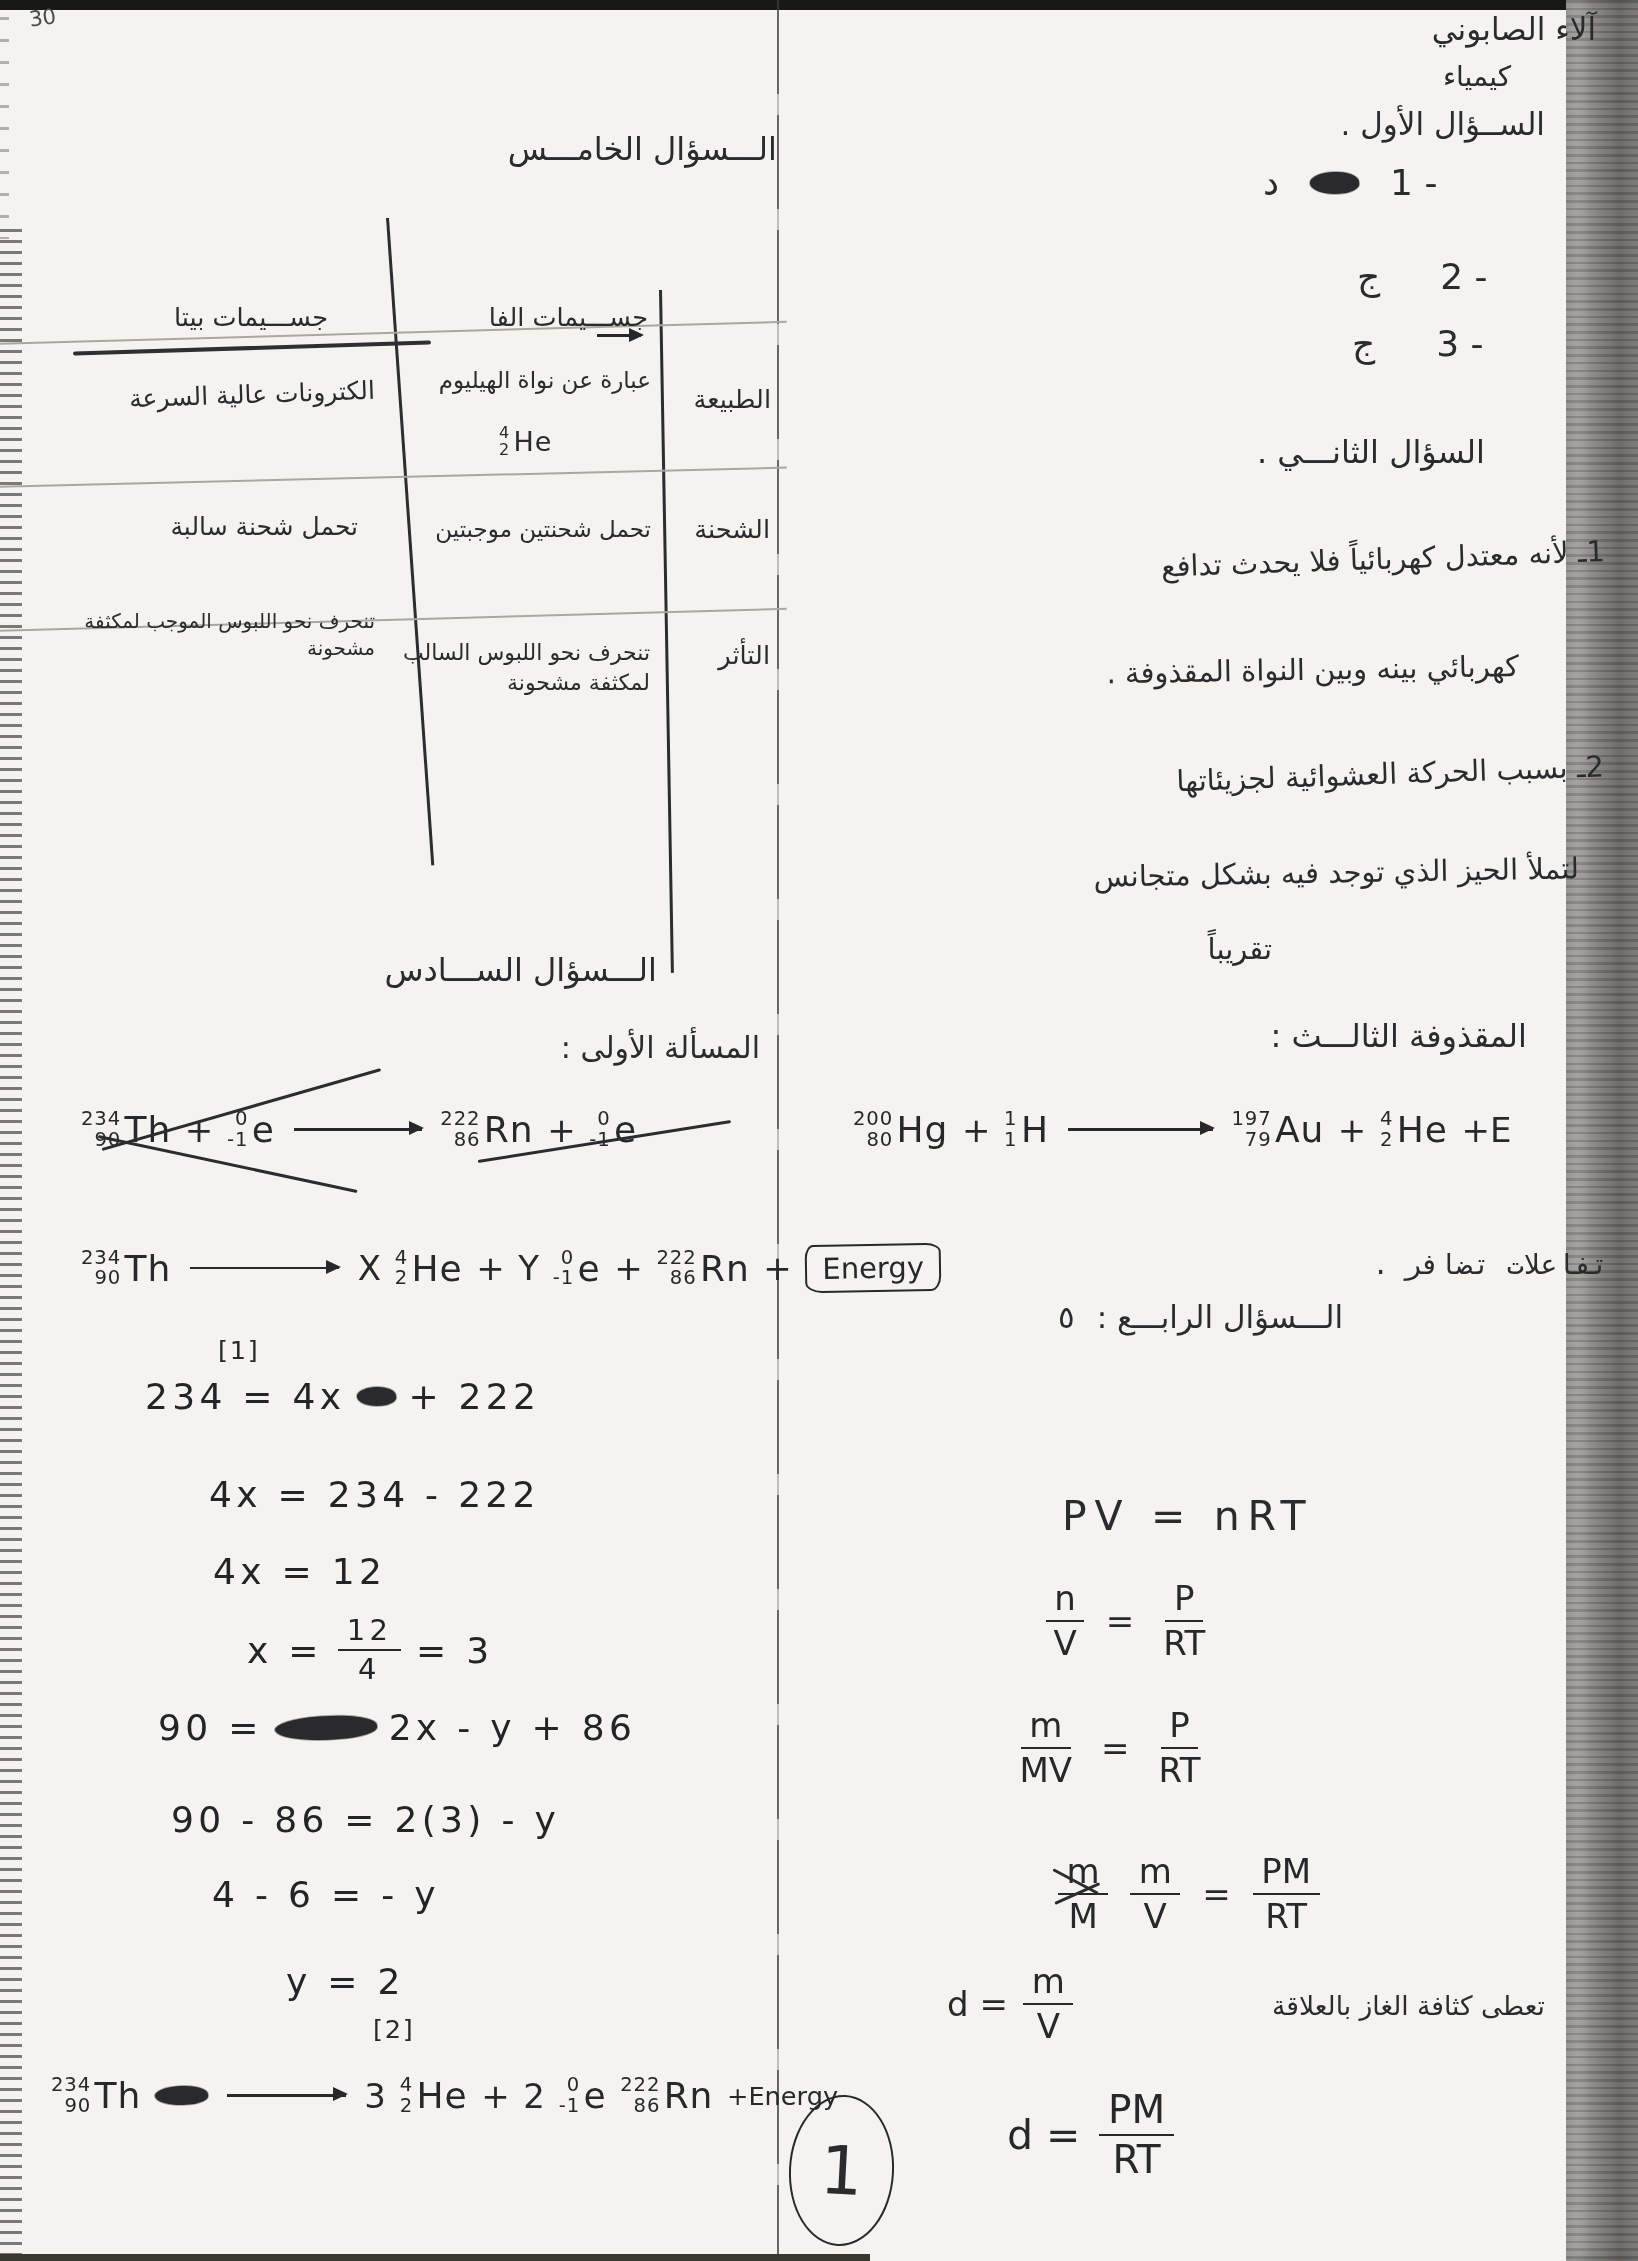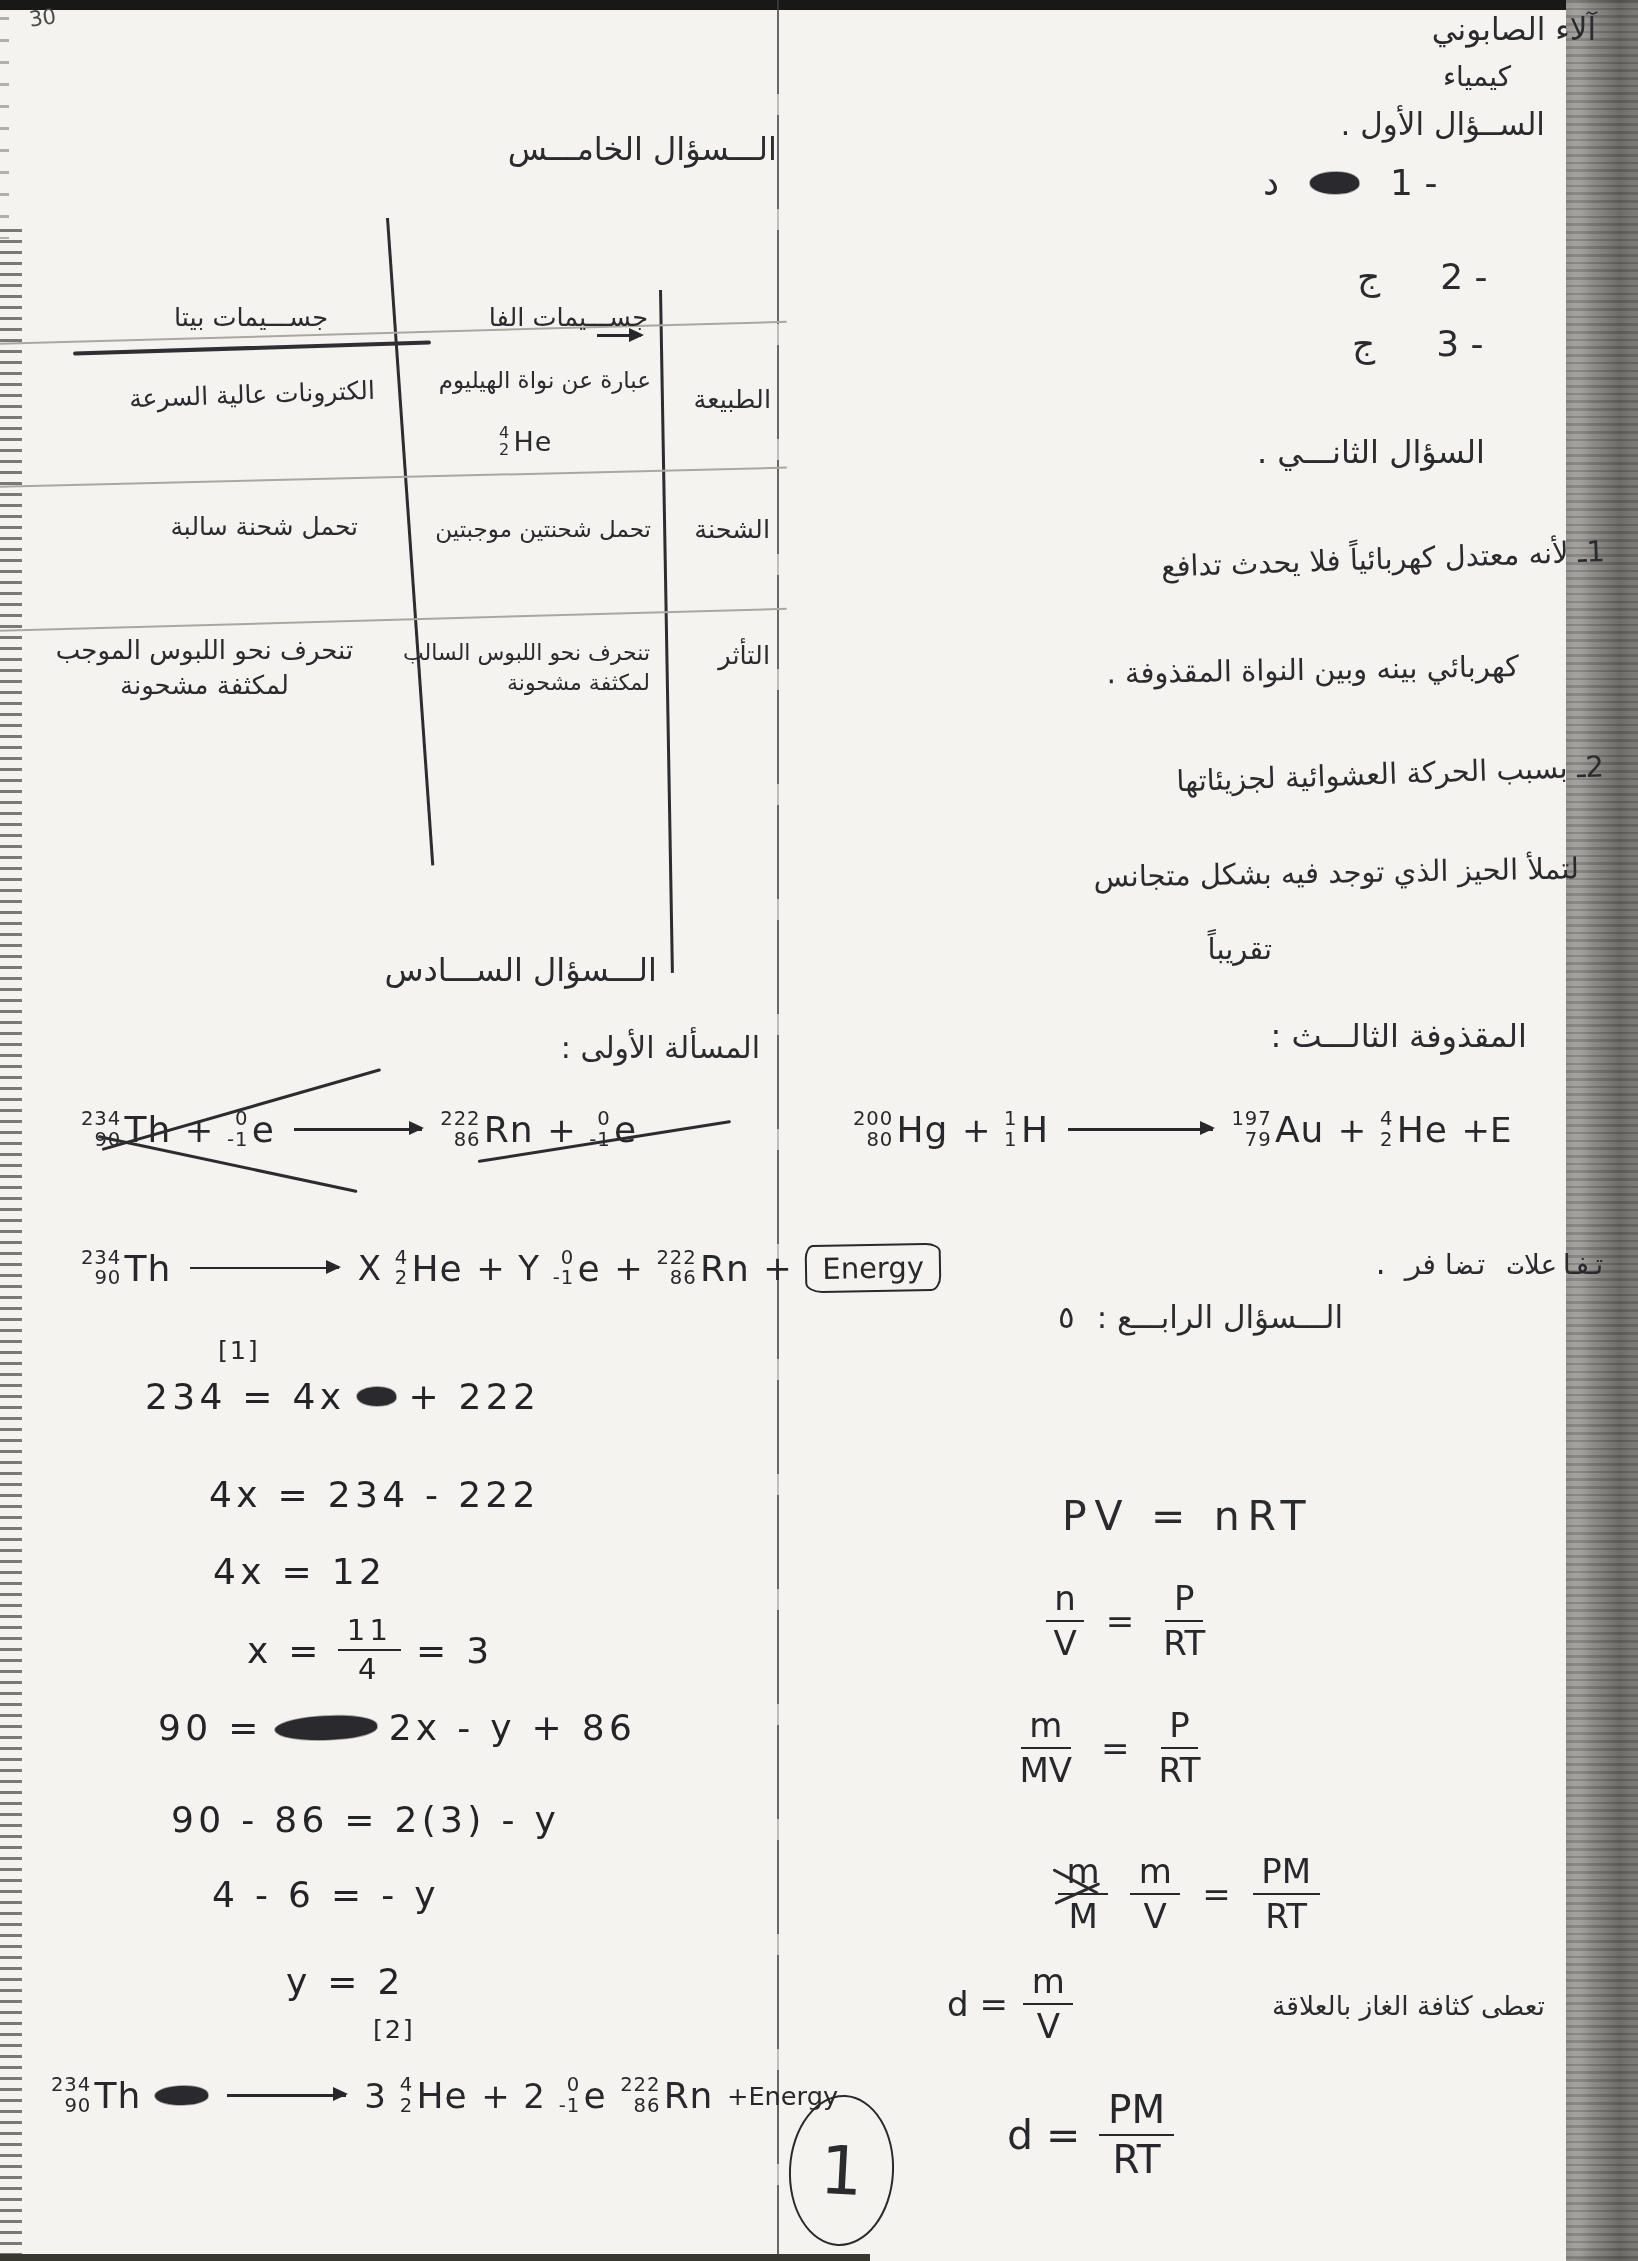--- a/index.html
+++ b/index.html
@@ -233,21 +233,21 @@
       </span>
     <span class="sym" style="font-size:27px;">He</span>
   </div>
   <div class="abs t" style="left:399px;top:514px;width:252px;font-size:23px;">تحمل شحنتين موجبتين</div>
   <div class="abs t" style="left:394px;top:638px;width:256px;font-size:22px;">تنحرف نحو اللبوس السالب لمكثفة مشحونة</div>
 
   
   <div class="abs t" style="left:98px;top:300px;width:230px;font-size:25.6px;">جســـيمات بيتا</div>
   <div class="abs t" style="left:17px;top:380px;width:358px;font-size:25px;transform:rotate(-2deg);">الكترونات عالية السرعة</div>
   <div class="abs t" style="left:47px;top:510px;width:311px;font-size:25px;">تحمل شحنة سالبة</div>
-  <div class="abs t" style="left:34px;top:633px;width:341px;font-size:26px;text-align:center;">تنحرف نحو اللبوس الموجب لمكثفة مشحونة</div>
+  <div class="abs t" style="left:34px;top:608px;width:341px;font-size:20px;">تنحرف نحو اللبوس الموجب لمكثفة مشحونة</div>
 
   
   <div class="abs t" style="left:256px;top:949px;width:401px;font-size:32px;">الـــسؤال الســـادس</div>
   <div class="abs t" style="left:367px;top:1028px;width:393px;font-size:30px;">المسألة الأولى :</div>
 
   
   <div class="abs e" style="left:81px;top:1109px;">
     <span class="nuc">
       <span class="st">
           <span>234</span>
@@ -332,21 +332,21 @@
   </div>
   <div class="abs alg" style="left:209px;top:1474px;">
       <span>4x = 234 - 222</span>
     </div>
   <div class="abs alg" style="left:213px;top:1551px;">
       <span>4x = 12</span>
     </div>
   <div class="abs alg" style="left:247px;top:1615px;gap:15.4px;">
     <span>x =</span>
     <span class="frac" style="font-size:29px;">
-        <span class="top">11</span>
+        <span class="top">12</span>
         <span class="bot">4</span>
       </span>
     <span>= 3</span>
   </div>
   <div class="abs alg" style="left:158px;top:1707px;">
     <span>90 =</span>
     <span class="scrib" style="width:102px;height:24px;"></span>
     <span>2x - y + 86</span>
   </div>
   <div class="abs alg" style="left:171px;top:1799px;">

